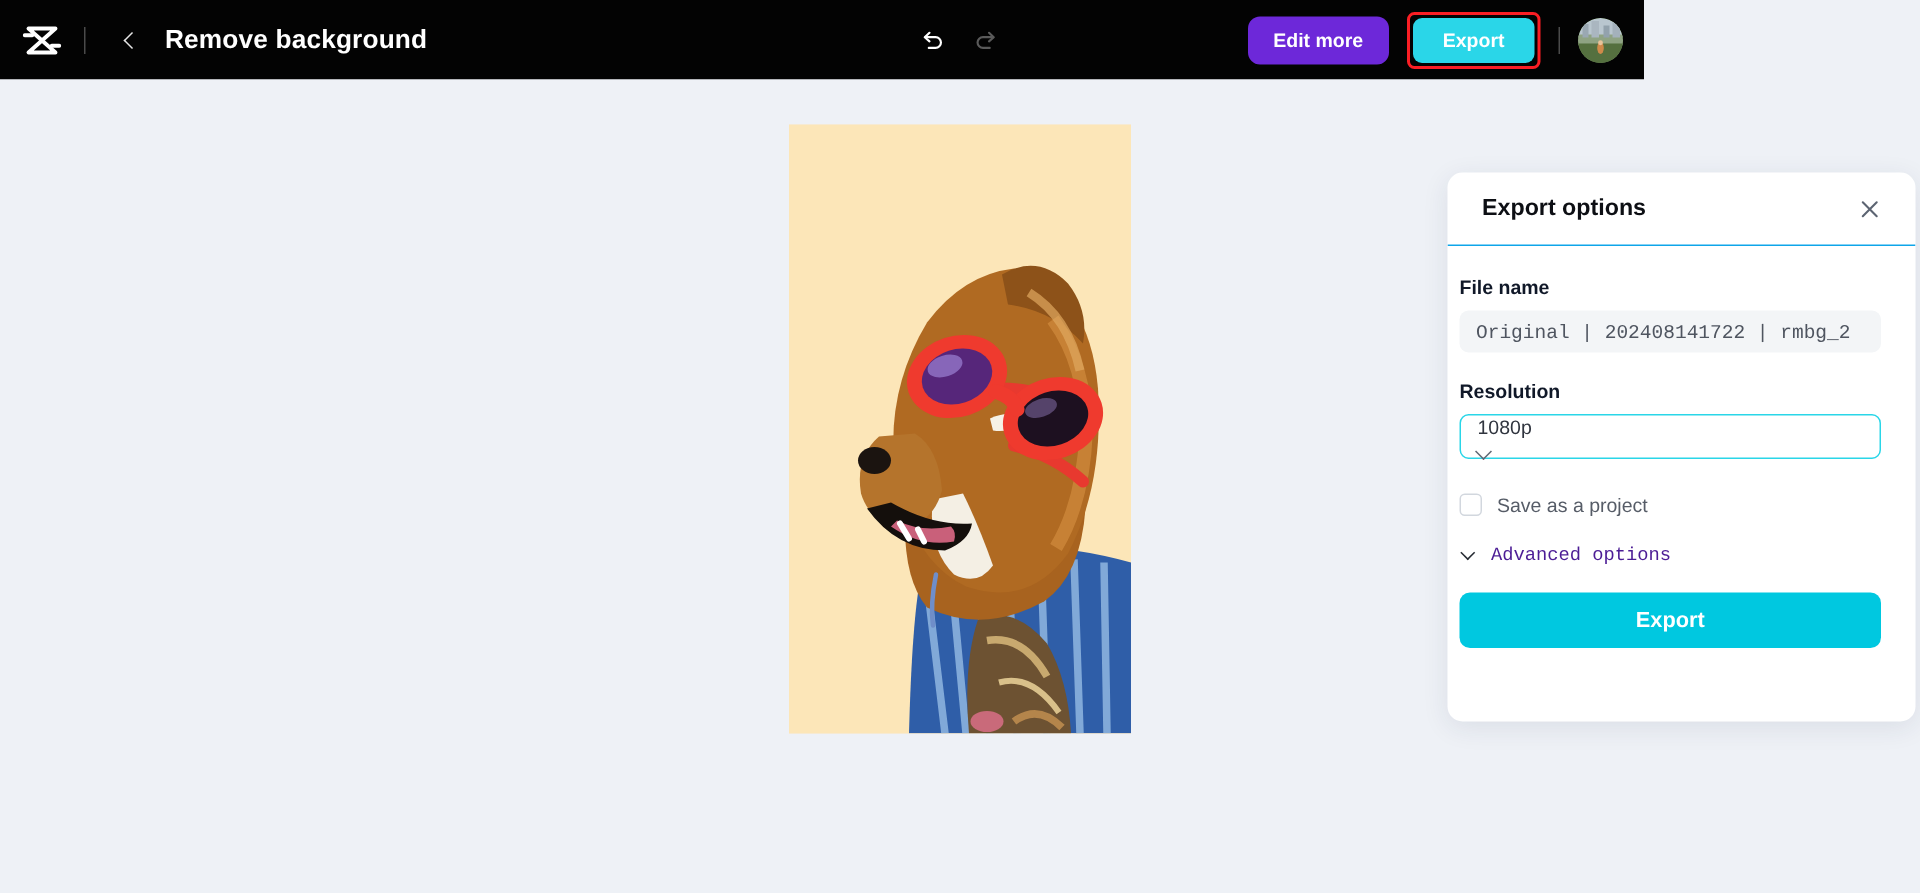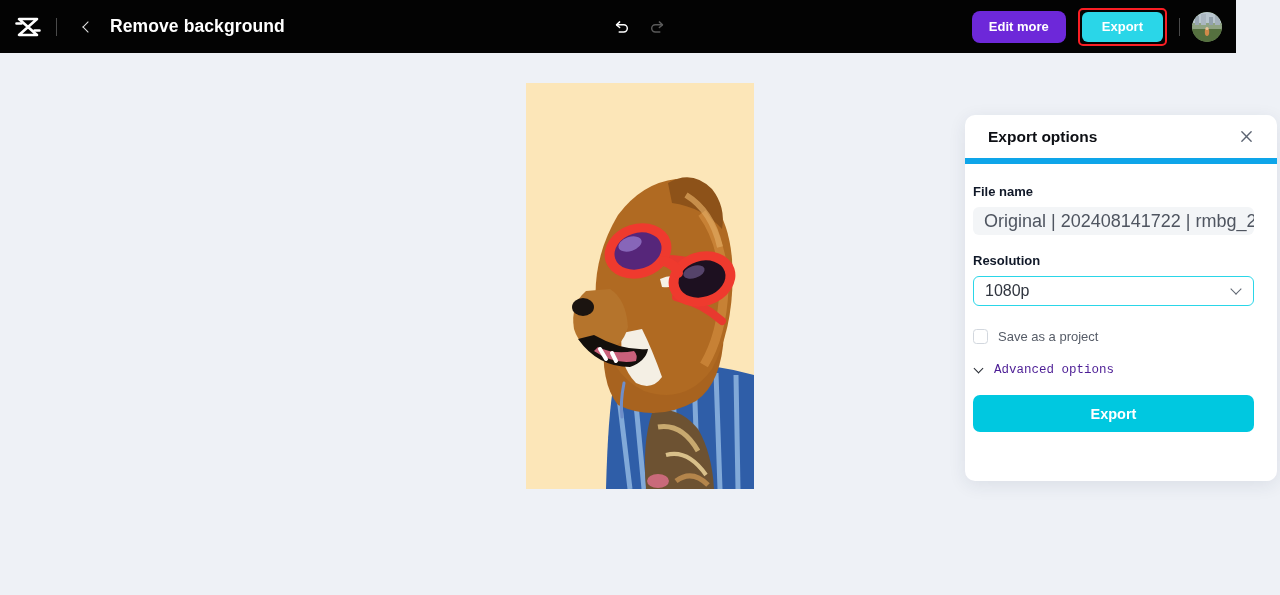--- a/index.html
+++ b/index.html
@@ -7,21 +7,21 @@
     width: 1280px; height: 595px;
     overflow: hidden;
     font-family: "Liberation Sans", sans-serif;
     background: #eef1f6;
   }
   .app { position: relative; width: 1280px; height: 595px; background: #eef1f6; }
 
   
   .topbar {
     position: absolute; top: 0; left: 0;
-    width: 1236px; height: 53px;
+    width: 1096px; height: 53px;
     background: #030303;
     display: flex; align-items: center;
   }
   .logo-wrap {
     width: 56px; height: 53px;
     display: flex; align-items: center; justify-content: center;
     cursor: pointer;
   }
   .logo-svg { display: block; }
   .topbar-sep {
@@ -137,46 +137,47 @@
   
   .panel {
     position: absolute; left: 965px; top: 62px;
     width: 312px; height: 366px;
     background: #ffffff; border-radius: 10px;
     box-shadow: 0 4px 18px rgba(30,45,75,.09);
     overflow: hidden;
   }
   .panel-head {
     height: 49px; display: flex; align-items: center;
-    padding: 0 20px 0 23px; border-bottom: 6px solid #0ea5e9;
+    padding: 0 20px 0 23px; border-bottom: 1px solid #0ea5e9;
   }
   .panel-title {
     flex: 1; font-size: 15.5px; font-weight: bold; color: #0d0f14;
   }
   .panel-close {
     width: 22px; height: 22px; display:flex; align-items:center; justify-content:center;
     cursor: pointer;
   }
   .panel-body { padding: 20px 23px 0 8px; }
   .field-label {
     font-size: 13px; font-weight: bold; color: #101828;
     margin-bottom: 8px;
   }
   .filename-box {
     height: 28px; background: #f3f5f7; border-radius: 6px;
     display: flex; align-items: center; padding: 0 11px;
-    font-size: 18px; color: #4f5560; cursor: text;
-    white-space: nowrap; overflow: hidden;
+    font-size: 13px; color: #4f5560; cursor: text;
+    white-space: nowrap; overflow: hidden; font-family: Liberation Mono, monospace;
   }
   .res-label { margin-top: 18px; }
   .res-select {
     height: 30px; border: 1.3px solid #2ad6e8; border-radius: 6px;
-    display: flex; align-items: center; padding: 0 11px;
-    font-size: 16px; color: #30353f; cursor: pointer;
+    display: flex; padding: 0 11px;
+    font-size: 13px; color: #30353f; cursor: pointer;
     background: #ffffff;
+    flex-direction: column;
   }
   .res-value { flex: 1; }
   .chev-down {
     width: 8px; height: 8px;
     border-right: 1.6px solid #5f6672;
     border-bottom: 1.6px solid #5f6672;
     transform: rotate(45deg);
     margin-top: -4px; margin-right: 2px;
   }
   .checkrow {

